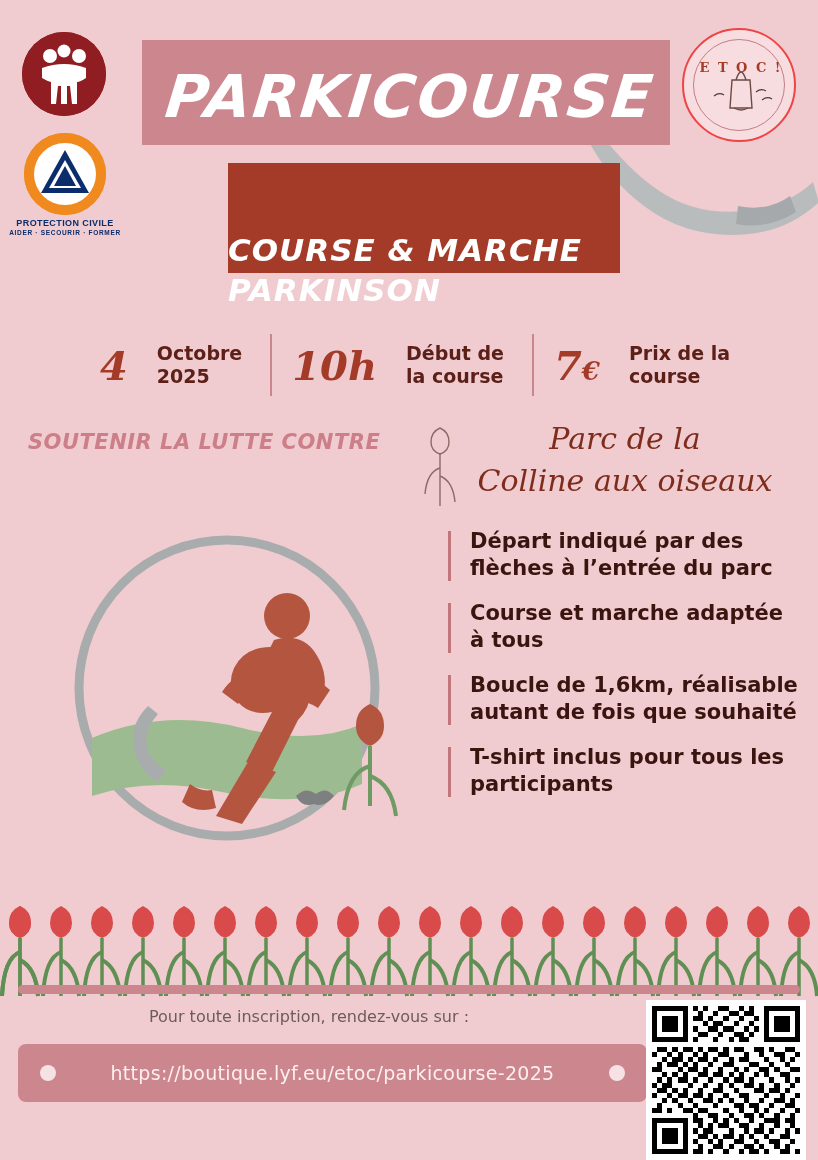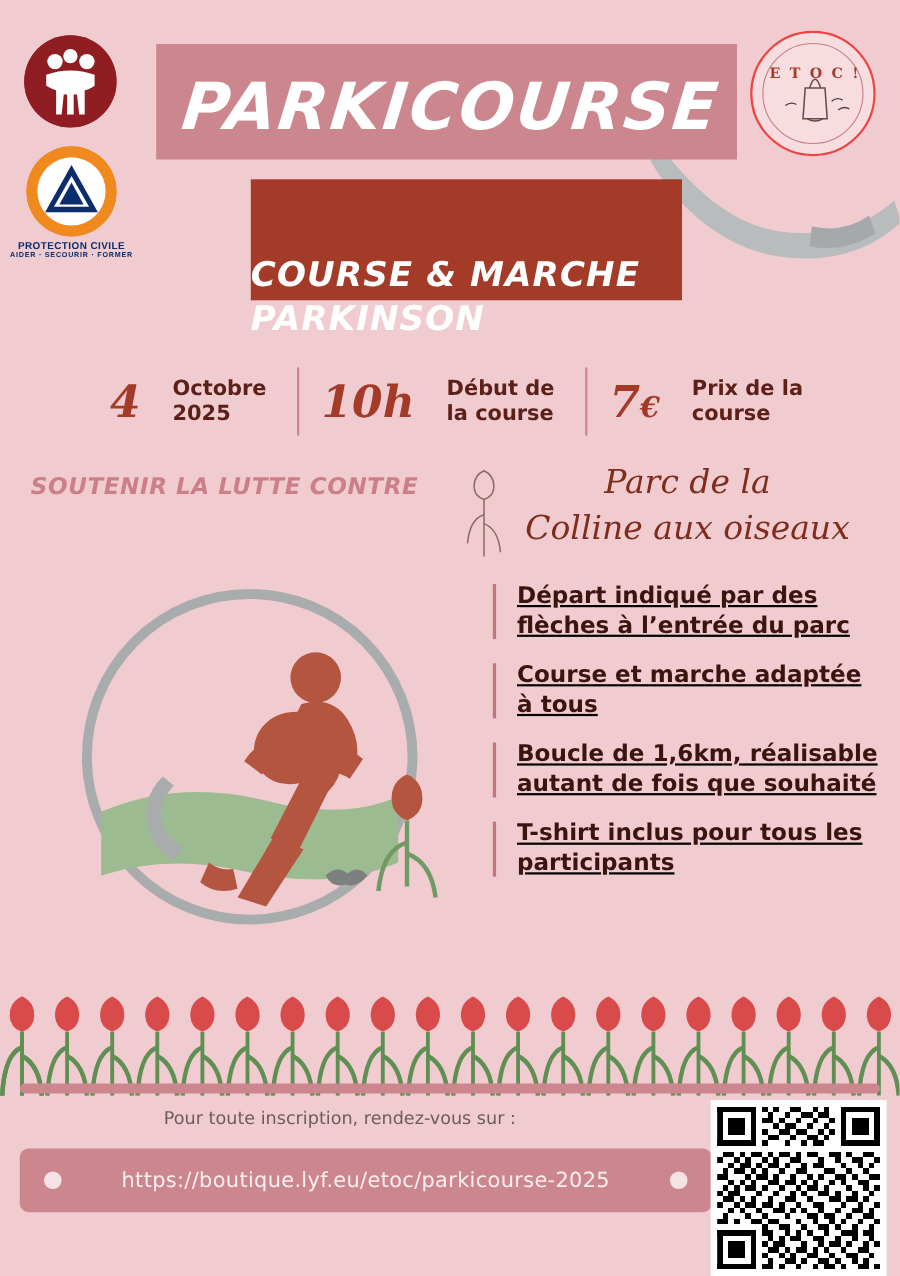--- a/index.html
+++ b/index.html
@@ -134,21 +134,21 @@
   .place {
     position: absolute; left: 455px; top: 418px; width: 340px;
     text-align: center;
     font-family: "DejaVu Serif", serif;
     font-style: italic;
     font-size: 30px; line-height: 42px; color: #7e2d1c;
   }
   .tulip-divider { position: absolute; left: 415px; top: 420px; width: 50px; height: 90px; }
 
   
-  .bullets { position: absolute; left: 448px; top: 528px; width: 352px; text-decoration: underline; }
+  .bullets { position: absolute; left: 448px; top: 528px; width: 352px; }
   .bullet {
     position: relative; padding-left: 22px; margin-bottom: 18px;
     font-family: "DejaVu Sans", sans-serif;
     font-weight: bold; font-size: 21px; line-height: 27px;
     color: #3a1510;
   }
   .bullet::before {
     content: ""; position: absolute; left: 0; top: 3px;
     width: 3px; height: calc(100% - 4px); background: #c1757c;
   }

